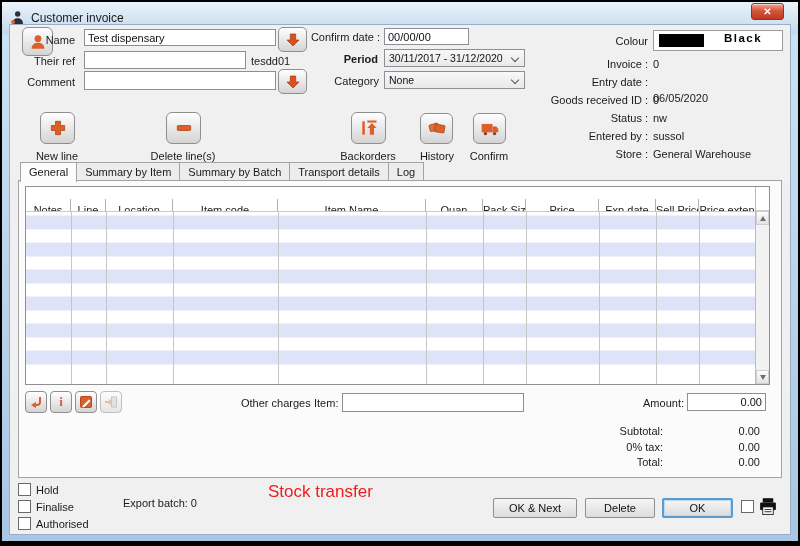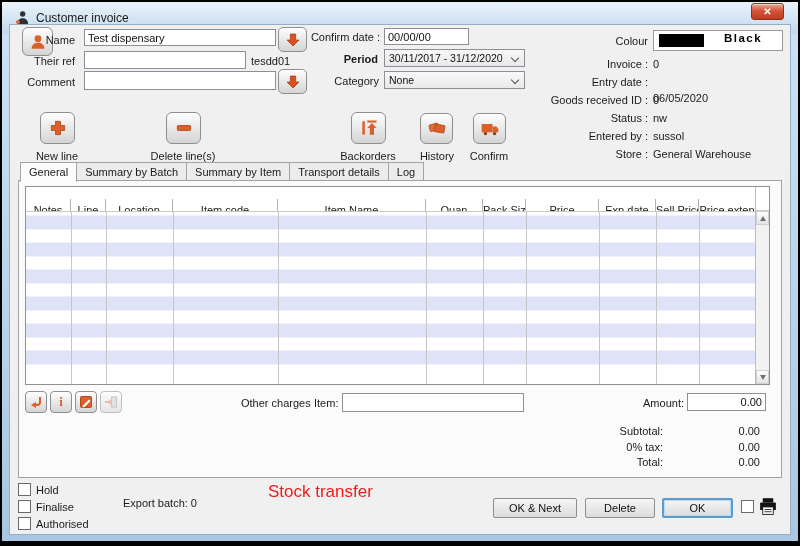--- a/index.html
+++ b/index.html
@@ -1,19 +1,19 @@
 <!DOCTYPE html>
 <html><head>
 <meta charset="utf-8">
 <style>
 * { margin:0; padding:0; box-sizing:border-box; font-family:"Liberation Sans", sans-serif; }
 html,body { background:#fff; }
 .window { position:relative; width:800px; height:546px; background:#000; overflow:hidden; }
 .frame { position:absolute; left:2px; top:2px; right:2px; bottom:5px; background:linear-gradient(#cfe2f4,#a9c6e2); }
-.titlebar { position:absolute; left:2px; top:2px; right:2px; height:32px; background:linear-gradient(#eaf3fc,#c2d8ec); display:flex; align-items:center; padding-left:12px; }
+.titlebar { position:absolute; left:2px; top:2px; right:2px; height:32px; background:linear-gradient(#eaf3fc,#c2d8ec); display:flex; align-items:center; padding-left:7px; }
 .titlebar .title { font-size:12px; color:#1a1a1a; margin-left:6px; }
 .closebtn { position:absolute; left:751px; top:3px; width:33px; height:17px; background:linear-gradient(#f2a795,#d4553c 45%,#c03a22); border:1px solid #8e3226; border-radius:3px; color:#fff; font-size:10px; font-weight:bold; text-align:center; line-height:15px; box-shadow:inset 0 1px 0 rgba(255,255,255,.5); cursor:pointer; }
 .content { position:absolute; left:9px; top:24px; width:782px; height:511px; background:#f0f0f0; border:1px solid #98aec6; }
 .lbl { position:absolute; font-size:11px; color:#1a1a1a; white-space:nowrap; }
 .lbl.r { text-align:right; }
 .inp { position:absolute; background:#fff; border:1px solid #8b9097; font-size:11px; padding:1px 3px; color:#111; }
 .dd { position:absolute; background:linear-gradient(#f8f8f8,#e9e9e9); border:1px solid #8b9097; font-size:10.5px; color:#111; padding:2px 16px 0 4px; white-space:nowrap; overflow:hidden; cursor:pointer; }
 .chev { position:absolute; right:6px; top:5px; width:6px; height:6px; border-right:1.6px solid #555; border-bottom:1.6px solid #555; transform:rotate(45deg); }
 .ibtn { position:absolute; background:linear-gradient(#fefefe,#d4d4d4); border:1px solid #8f8f8f; border-radius:6px; box-shadow:inset 0 1px 0 #fff; display:flex; align-items:center; justify-content:center; cursor:pointer; }
 .ibtn.sm { border-radius:4px; }
@@ -177,22 +177,22 @@
           <path d="M15 9h4.5L22 12v4h-7z" fill="#dc5e28"></path>
           <circle cx="6.5" cy="17.5" r="2" fill="#8a3a14"></circle>
           <circle cx="17.5" cy="17.5" r="2" fill="#8a3a14"></circle>
         </svg>
       </span>
   </div>
   <div class="tlabel" style="left:464px;top:150px;width:50px;">Confirm</div>
 
   <div class="tabs">
     <div class="tab active">General</div>
+    <div class="tab">Summary by Item</div>
     <div class="tab">Summary by Batch</div>
-    <div class="tab">Summary by Item</div>
     <div class="tab">Transport details</div>
     <div class="tab">Log</div>
   </div>
 
   <div class="panel"></div>
 
   <div class="tablewrap">
     <div class="thead">
       <div class="th" style="width:45px;">Notes</div>
       <div class="th" style="width:35px;">Line</div>

